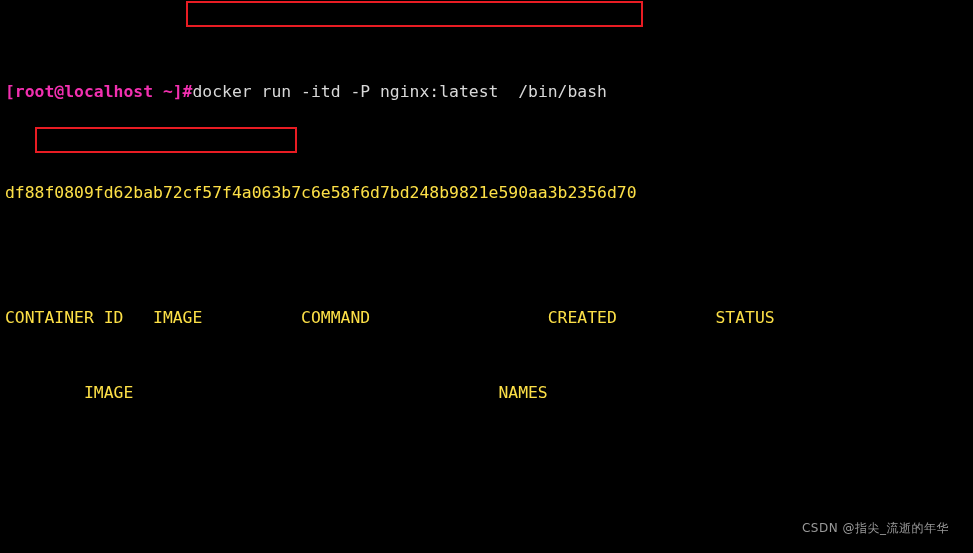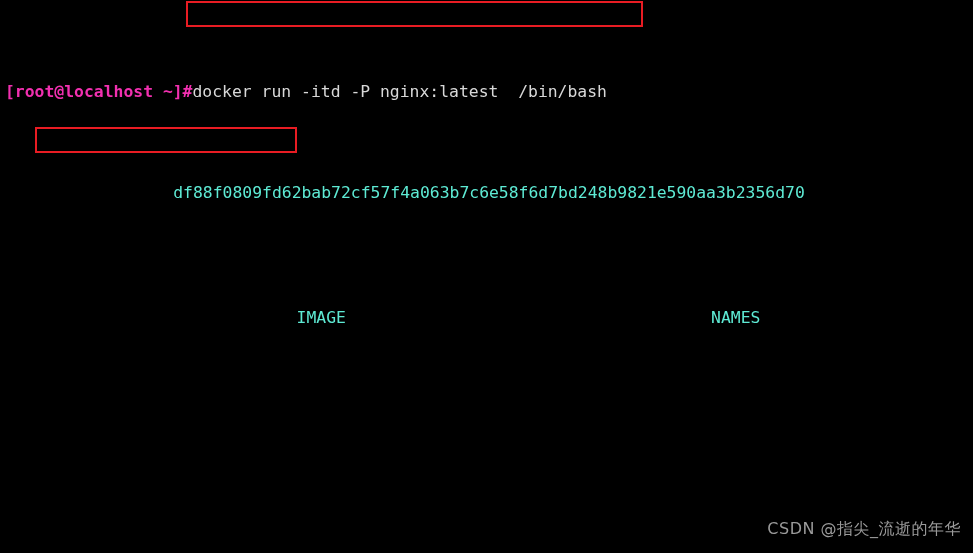--- a/index.html
+++ b/index.html
@@ -33,22 +33,21 @@
     font-family: "DejaVu Sans Mono", "Liberation Mono", monospace;
   }
   .prompt {
     color: #f230b0;
     font-weight: bold;
   }
   .cmd {
     color: #d8d8d8;
   }
   .out {
-    color: #5eead4;
-    text-align: center;
+    color: #fde047;
   }
   .redbox {
     position: absolute;
     border: 2px solid #e81c23;
     box-sizing: border-box;
     pointer-events: none;
   }
   #redbox-cmd {
     left: 186px;
     top: 1px;
@@ -56,39 +55,40 @@
     height: 26px;
   }
   #redbox-ports {
     left: 35px;
     top: 127px;
     width: 262px;
     height: 26px;
   }
   #watermark {
     position: absolute;
-    right: 12px;
+    right: 24px;
     bottom: 12px;
     color: #9a9a9a;
     font-family: "DejaVu Sans", "Liberation Sans", sans-serif;
-    font-size: 16px;
+    font-size: 12px;
     letter-spacing: 0.5px;
     white-space: pre;
   }
 </style>
 </head>
 <body>
 
 <div id="terminal">
 
   <div class="line"><span class="prompt">[root@localhost ~]#</span><span class="cmd">docker run -itd -P nginx:latest  /bin/bash</span></div>
 
   <div class="line out">df88f0809fd62bab72cf57f4a063b7c6e58f6d7bd248b9821e590aa3b2356d70</div>
 
 
+  <div class="line out">CONTAINER ID   IMAGE          COMMAND                  CREATED          STATUS</div>
   <div class="line out">        IMAGE                                     NAMES</div>
 
   
   
 
   
   
 
   
   

